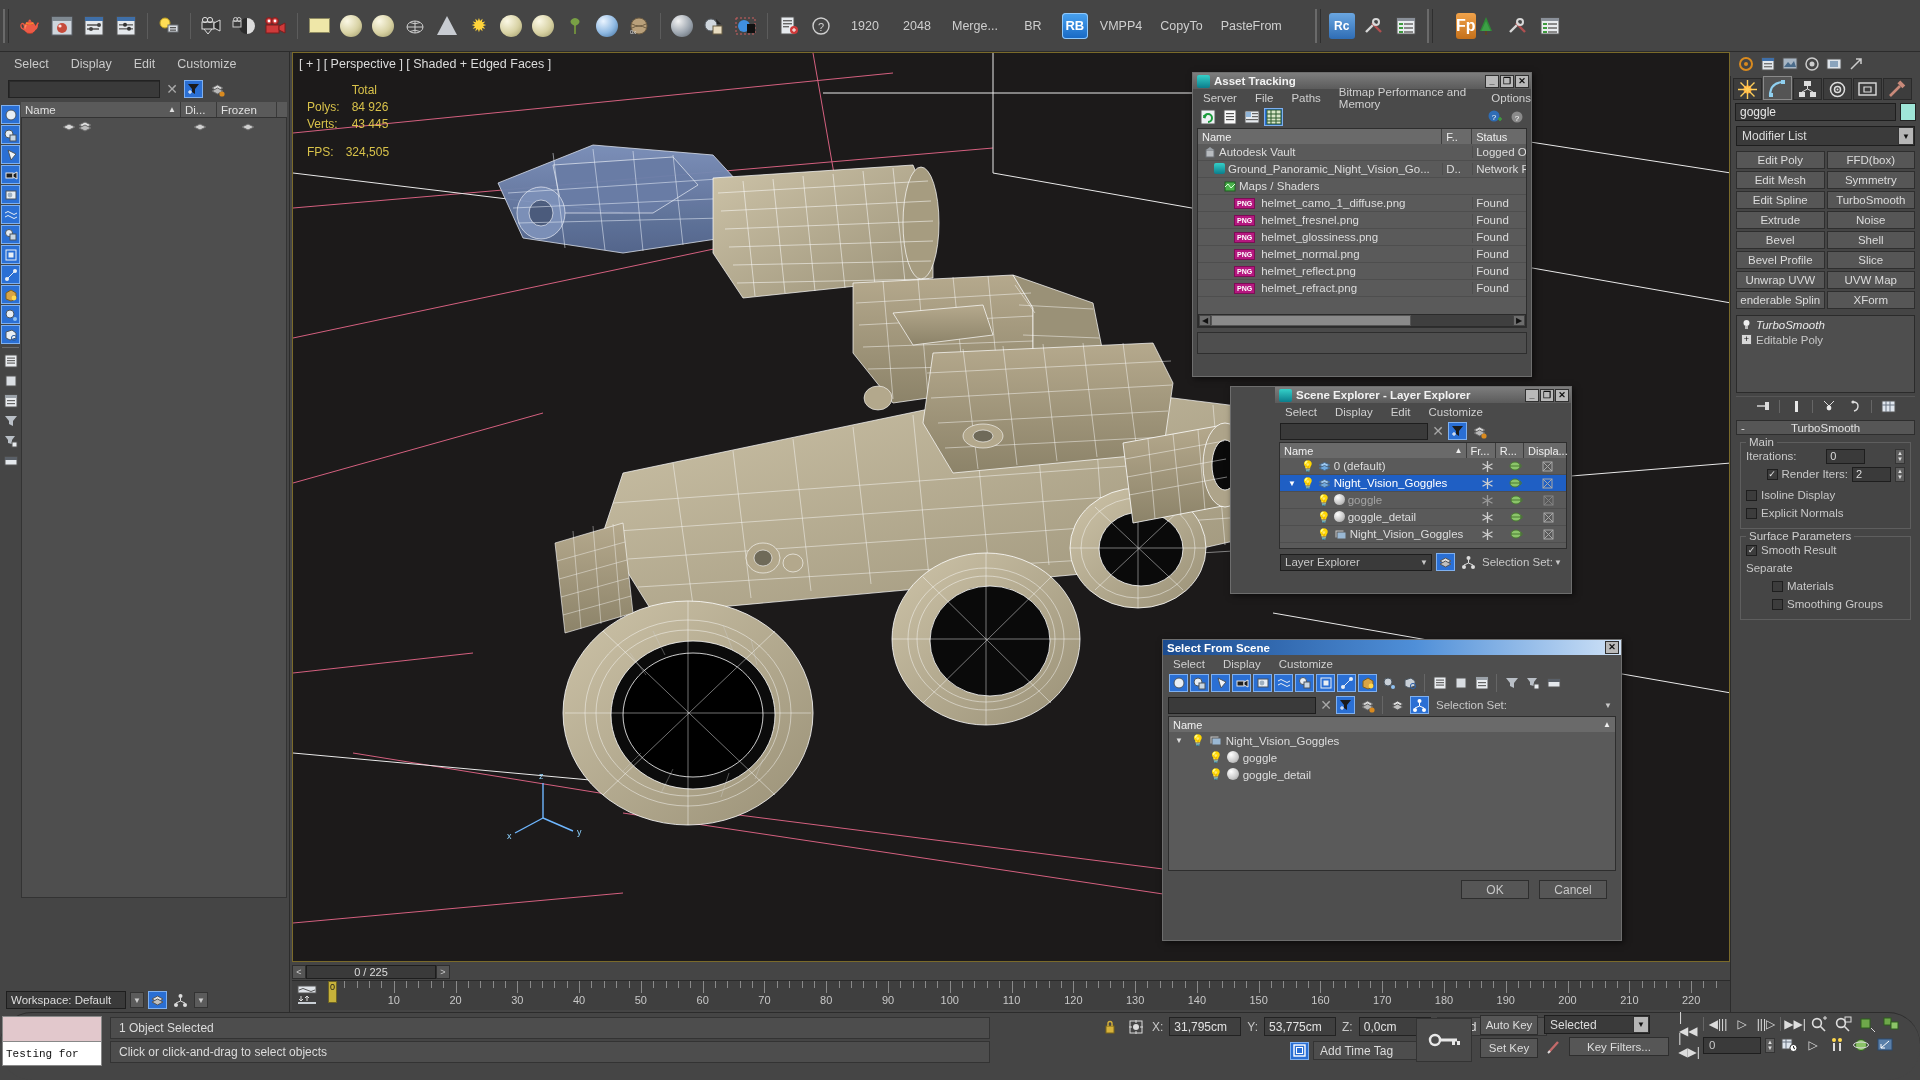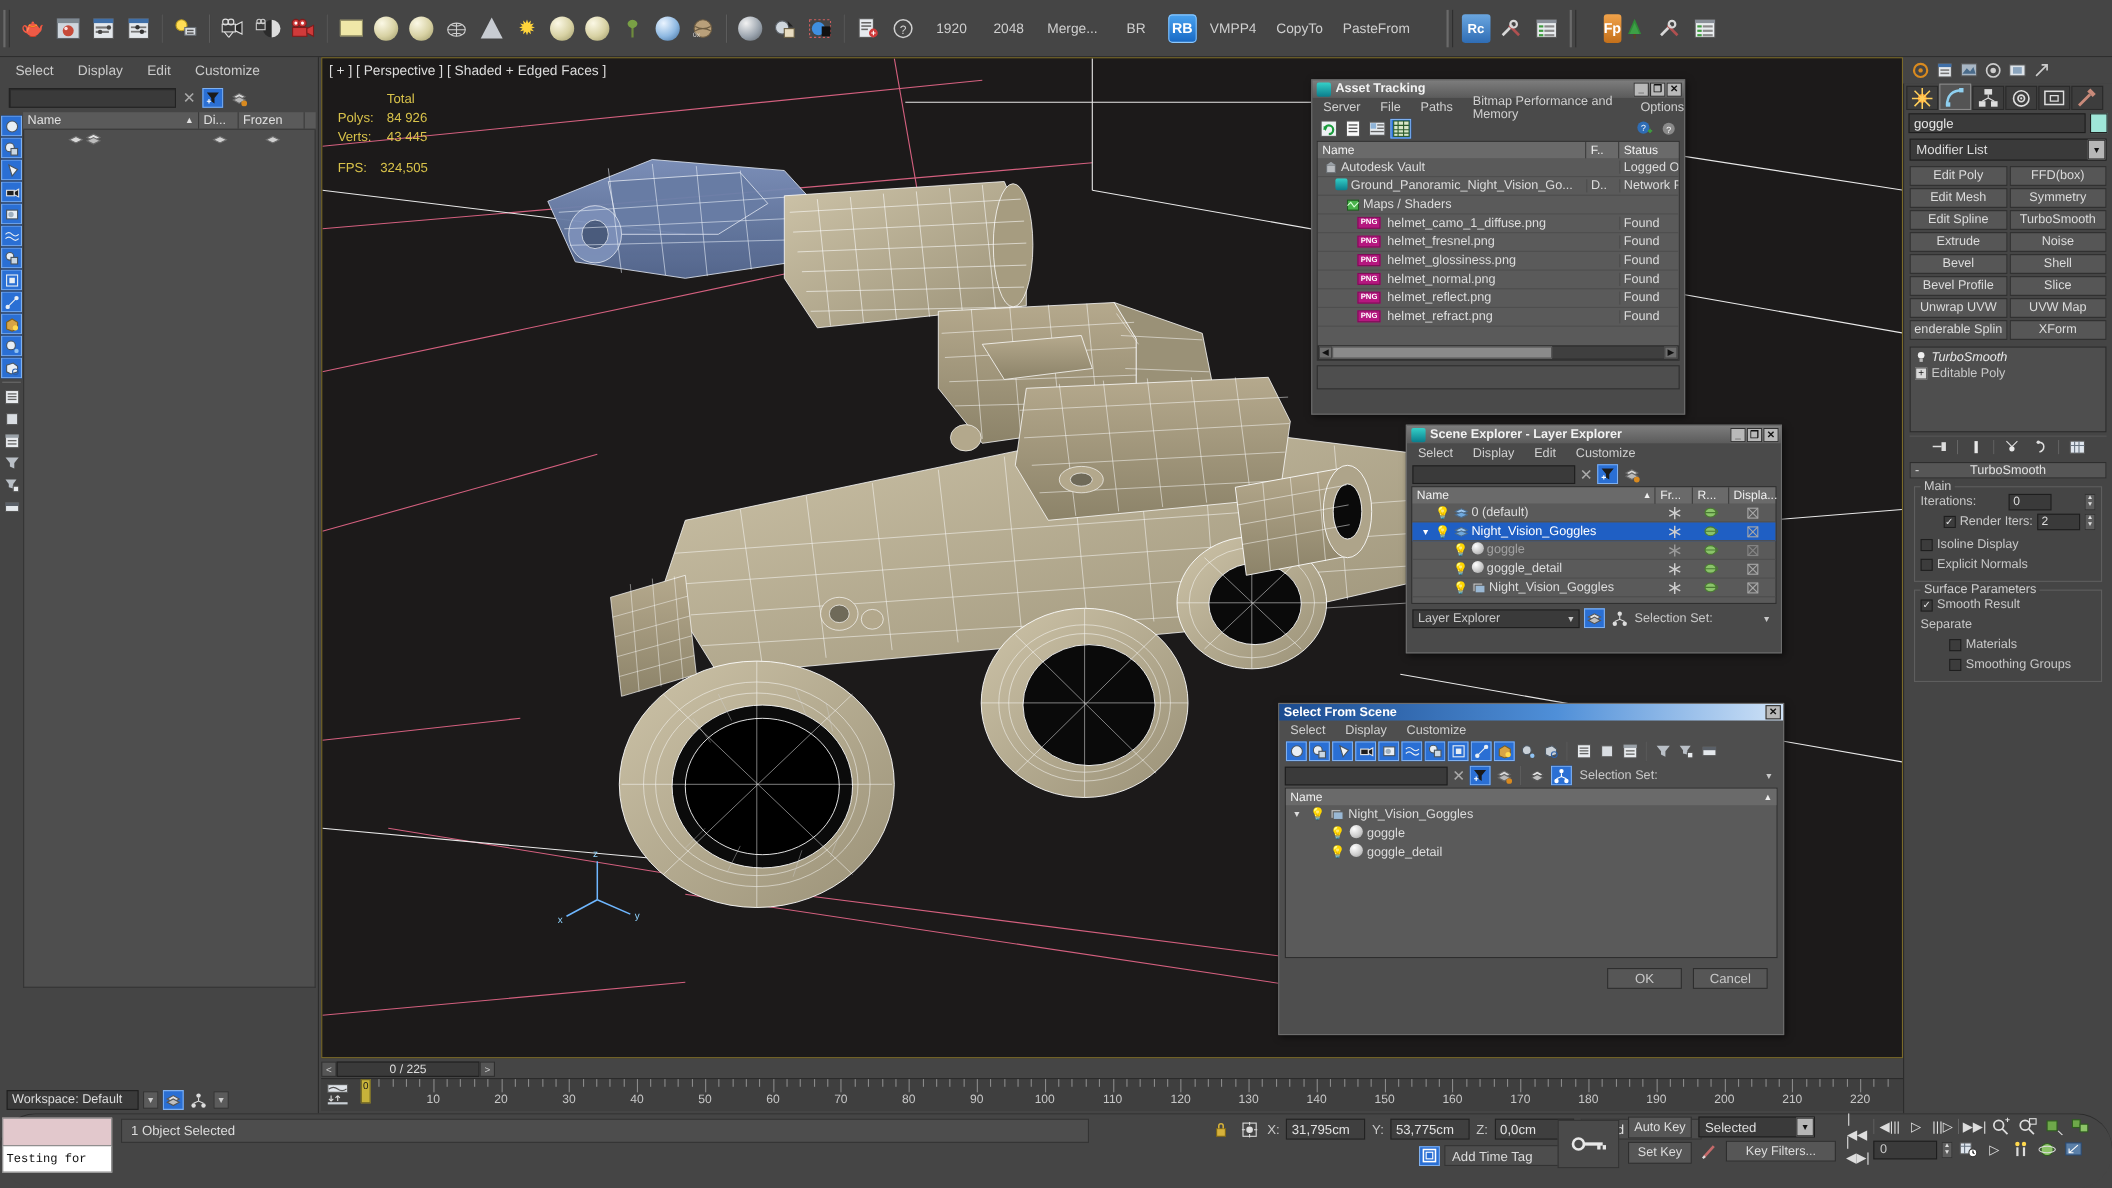--- a/index.html
+++ b/index.html
@@ -29,21 +29,21 @@
     height:28px; min-width:52px; padding:0 9px;
     display:flex; align-items:center; justify-content:center;
     color:#cfcfcf; font-size:12.5px; white-space:nowrap;
   }
   .badge-rb{ width:26px;height:26px;background:linear-gradient(#4aa3f0,#1768c4);border-radius:4px;
     color:#fff;font-weight:bold;font-size:13px;display:flex;align-items:center;justify-content:center;
     box-shadow:inset 0 0 0 1px #8fc8fb; }
   .badge-rc{ width:26px;height:26px;background:linear-gradient(#6aa6e0,#2f6db5);border-radius:3px;
     color:#fff;font-weight:bold;font-size:12px;display:flex;align-items:center;justify-content:center;}
   .badge-fp{ width:26px;height:26px;background:linear-gradient(#f0a24a,#c4701a);border-radius:3px;
-    color:#fff;font-weight:bold;font-size:13px;display:flex;align-items:center;justify-content:center;margin-left:24px;}
+    color:#fff;font-weight:bold;font-size:16px;display:flex;align-items:center;justify-content:center;margin-left:24px;}
 
   
   .sph{ width:22px;height:22px;border-radius:50%;background:radial-gradient(circle at 33% 28%, #f2f2f2, #9aa3ad 58%, #5a6168); }
   .sph.blue{ background:radial-gradient(circle at 33% 28%, #eaf4ff, #8fb9e2 55%, #3f6d9c); }
   .sph.cream{ background:radial-gradient(circle at 33% 28%, #fbf8e5, #d8d2a4 55%, #9d9866); }
   .sq-y{ width:21px;height:15px;background:#efe7a8;border:1px solid #8e8a62; }
   .cone{ width:0;height:0;border-left:10px solid transparent;border-right:10px solid transparent;border-bottom:19px solid #c8ccd2; }
   .sunb{ color:#ffd43b; font-size:19px; }
   .teap{ font-size:17px; }
 
@@ -959,21 +959,21 @@
       <div class="hscroll">
         <div class="arrbtn">◀</div>
         <div class="thumb" style="width:200px"></div>
         <div style="flex:1"></div>
         <div class="arrbtn">▶</div>
       </div>
     </div>
     <div style="margin:4px;height:22px;background:#4e4e4e;border:1px solid #2e2e2e;"></div>
   </div>
 
-  <div class="dlg" style="left:1278px; top:386px; width:342px; height:208px;">
+  <div class="dlg" style="left:1230px; top:386px; width:342px; height:208px;padding-left:44px;">
     <div class="dlg-title">
       <span class="dt-icon"></span>
       <span>Scene Explorer - Layer Explorer</span>
       <span class="dlg-btns">
         <span class="wbtn">_</span>
         <span class="wbtn">❐</span>
         <span class="wbtn">✕</span>
       </span>
     </div>
     <div class="dlg-menu">
@@ -1761,20 +1761,21 @@
       </div>
       <div class="mini-b">▼</div>
     </div>
 
     <div class="listener">
       <div class="pink"></div>
       <div class="white">Testing for </div>
     </div>
 
     <div class="prompt1">1 Object Selected</div>
+    <div class="prompt2">Click or click-and-drag to select objects</div>
 
     <div class="coordrow">
       <span class="navico">
         <svg width="14" height="16" viewBox="0 0 14 16">
             <rect x="3" y="7" width="8" height="7" fill="#d7b23a" stroke="#7d6618"></rect>
             <path d="M5 7 V4.5 A2 2 0 0 1 9 4.5 V7" stroke="#d7b23a" fill="none" stroke-width="1.4"></path>
           </svg>
       </span>
       <span class="navico">
         <svg width="16" height="16" viewBox="0 0 16 16">

